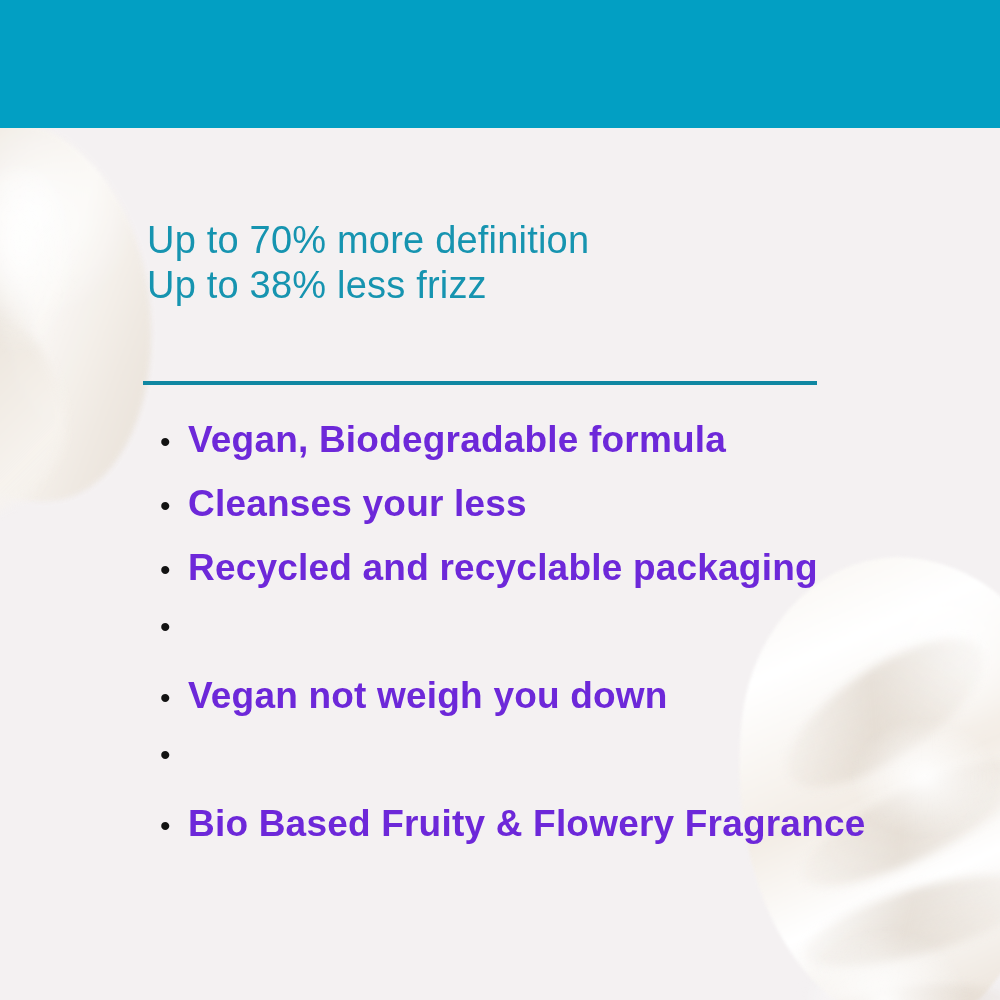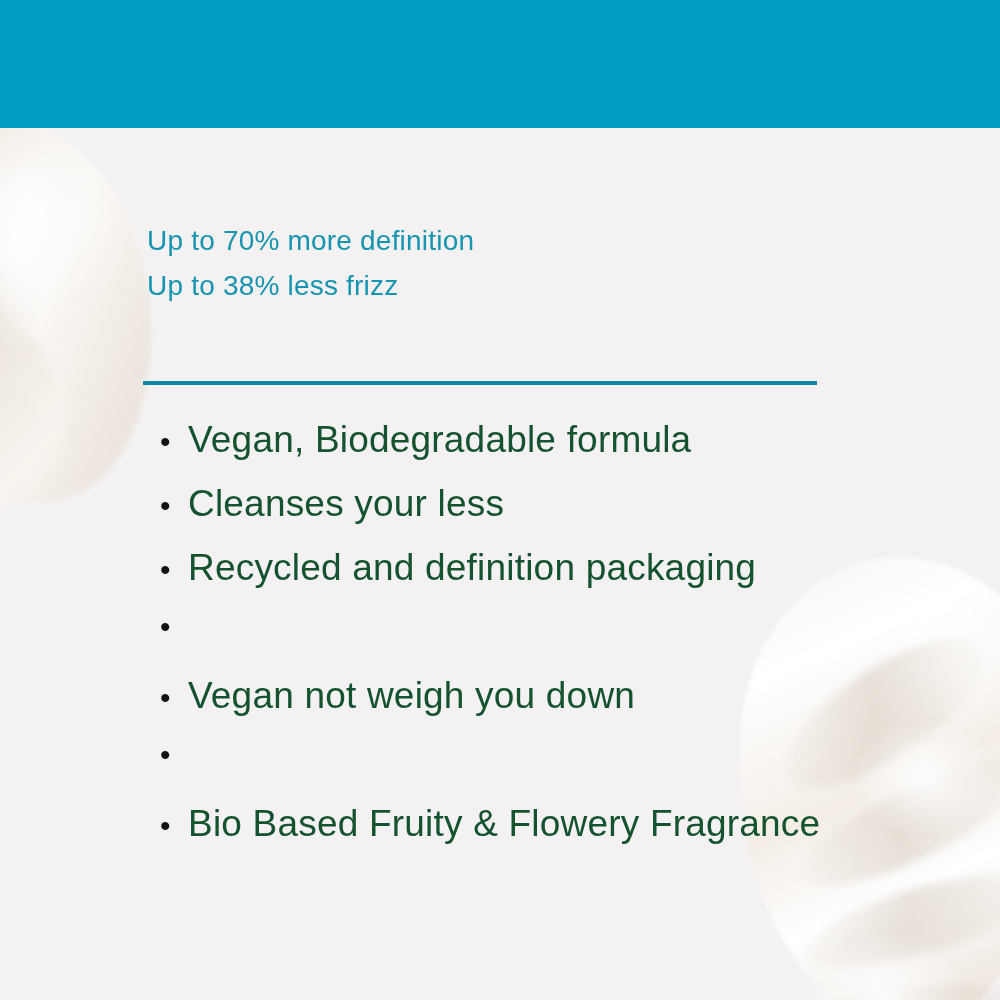--- a/index.html
+++ b/index.html
@@ -143,21 +143,21 @@
 
   .stats {
     position: absolute;
     left: 147px;
     top: 90px;
     width: 700px;
   }
   .stat-line {
     color: #1694b0;
     font-family: "Liberation Sans Narrow", "Liberation Sans", sans-serif;
-    font-size: 28px;
+    font-size: 38px;
     line-height: 45px;
     letter-spacing: 0.2px;
     white-space: nowrap;
   }
 
   .divider {
     position: absolute;
     left: 143px;
     top: 253px;
     width: 674px;
@@ -186,21 +186,22 @@
     font-size: 30px;
     line-height: 1;
     color: #121212;
   }
   .bullet-text {
     font-family: "Liberation Sans Narrow", "Liberation Sans", sans-serif;
     font-size: 37px;
     line-height: 40px;
     letter-spacing: 0.2px;
     white-space: nowrap;
-    color: #14532d;
+    color: #6d28d9;
+    font-weight: bold;
   }
 </style>
 </head>
 <body>
 
 <div class="poster">
 
   <div class="cream-layer">
     <div class="blob-left"></div>
     <div class="blob-left-tail"></div>
@@ -230,21 +231,21 @@
       <li class="bullet-item">
         <span class="bullet-dot">•</span>
         <span class="bullet-text">Vegan, Biodegradable formula</span>
       </li>
       <li class="bullet-item">
         <span class="bullet-dot">•</span>
         <span class="bullet-text">Cleanses your less</span>
       </li>
       <li class="bullet-item">
         <span class="bullet-dot">•</span>
-        <span class="bullet-text">Recycled and definition packaging</span>
+        <span class="bullet-text">Recycled and recyclable packaging</span>
       </li>
       <li class="bullet-item">
         <span class="bullet-dot">•</span>
       </li>
       <li class="bullet-item">
         <span class="bullet-dot">•</span>
         <span class="bullet-text">Vegan not weigh you down</span>
       </li>
       <li class="bullet-item">
         <span class="bullet-dot">•</span>

